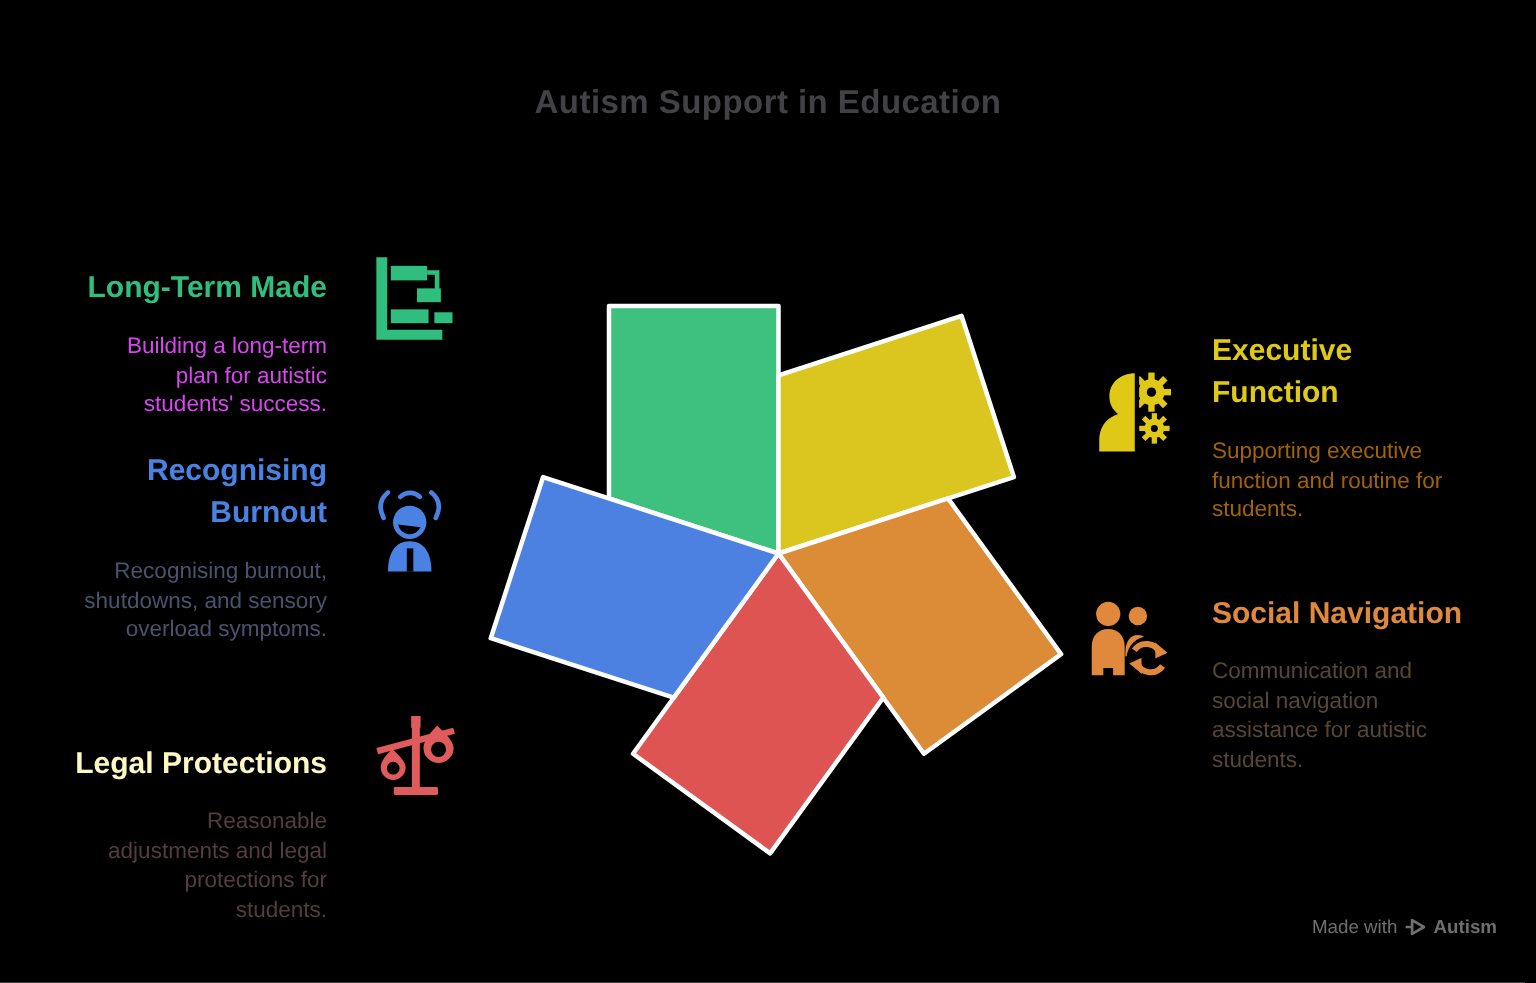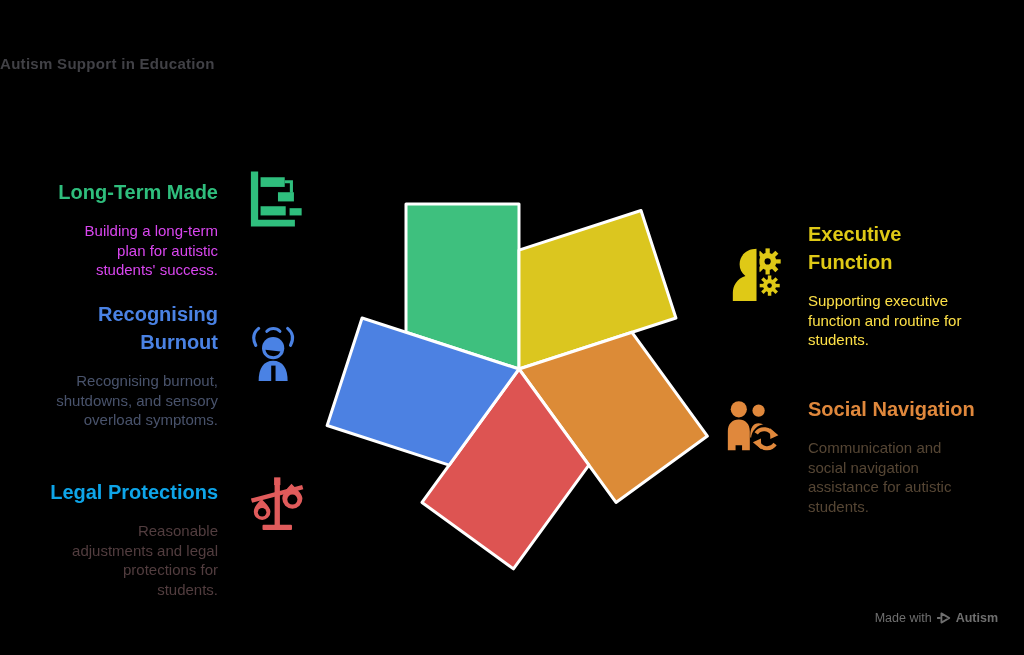--- a/index.html
+++ b/index.html
@@ -1,19 +1,19 @@
 <!DOCTYPE html>
 <html><head>
 <meta charset="utf-8">
 <style>
   html,body{margin:0;padding:0;}
   body{font-family:"Liberation Sans", sans-serif;}
   .canvas{position:relative;width:1024px;height:655px;background:#000;overflow:hidden;}
-  .main-title{position:absolute;top:55px;left:0;right:0;margin:0;
-    font-size:15px;font-weight:700;letter-spacing:.3px;}
+  .main-title{position:absolute;top:55px;left:0;right:0;margin:0;text-align:center;
+    font-size:22px;font-weight:700;letter-spacing:.3px;}
   .section{position:absolute;width:268px;}
   .sec-title{font-size:20px;font-weight:700;line-height:28px;white-space:pre-line;margin:0;}
   .sec-desc{font-size:15px;font-weight:400;line-height:19.5px;white-space:pre-line;margin:15px 0 0 0;}
   .side-left .text{width:180px;text-align:right;}
   .side-right .text{width:184px;margin-left:86px;text-align:left;}
   .icon{position:absolute;width:58px;height:58px;}
   .side-left .icon{right:0;}
   .side-right .icon{left:2px;}
   #sec-longterm{top:178px;left:38px;}
   #sec-longterm .icon{top:-8px;}
@@ -79,21 +79,21 @@
       <path d="M19.5,6.5 A9.5,9.5 0 0 1 33,6.5" fill="none" stroke-width="3.2" stroke-linecap="round" style="stroke: rgb(74, 130, 228);"></path>
       <circle cx="26" cy="24" r="11.5"></circle>
       <path d="M18,25.5 a8.2,8.2 0 0 0 15.5,2 z" fill="#000"></path>
       <path d="M11,58 c0,-13 5,-21 15,-21 s15,8 15,21 z"></path>
       <rect x="24" y="42" width="4.5" height="16" fill="#000"></rect>
     </svg>
   </div>
 
   <div class="section side-left" id="sec-legal">
     <div class="text">
-      <h2 class="sec-title" style="color: #0ea5e9;">Legal Protections</h2>
+      <h2 class="sec-title" style="color: #fef9c3; margin-top: 17px;">Legal Protections</h2>
       <p class="sec-desc" style="color: rgb(82, 61, 63);">Reasonable
 adjustments and legal
 protections for
 students.</p>
     </div>
     <svg class="icon" viewBox="0 0 60 60" style="fill: rgb(224, 91, 91);">
       <rect x="27" y="4.5" width="6.5" height="8"></rect>
       <path d="M3,26.5 L56,12.5 L57.2,16.8 L4.2,30.8 Z"></path>
       <rect x="27.5" y="11" width="5.5" height="44"></rect>
       <rect x="15" y="53.5" width="30.5" height="5.5" rx="1"></rect>
@@ -101,21 +101,21 @@
       <circle cx="14.6" cy="40.5" r="4.4" fill="#000"></circle>
       <path d="M45,11 C39,17 35.5,22 35.5,26.5 A10.4,10.4 0 0 0 56.3,26.5 C56.3,22 51,17 45,11 Z"></path>
       <circle cx="45.9" cy="27.5" r="5.2" fill="#000"></circle>
     </svg>
   </div>
 
   <div class="section side-right" id="sec-executive">
     <div class="text">
       <h2 class="sec-title" style="color: rgb(223, 201, 22);">Executive
 Function</h2>
-      <p class="sec-desc" style="color: #fde047;">Supporting executive
+      <p class="sec-desc" style="color: #a16207;">Supporting executive
 function and routine for
 students.</p>
     </div>
     <svg class="icon" viewBox="0 0 60 60" style="fill: rgb(223, 201, 22);">
       <path d="M30,4 C19,4 12,11 12,20 c0,5 2,9 6,12 C9,35 5,42 5,50 v8 h25 z"></path>
       <g transform="translate(41,17)">
         <rect x="-2.2" y="-13.5" width="4.4" height="6"></rect>
         <rect x="-2.2" y="-13.5" width="4.4" height="6" transform="rotate(45)"></rect>
         <rect x="-2.2" y="-13.5" width="4.4" height="6" transform="rotate(90)"></rect>
         <rect x="-2.2" y="-13.5" width="4.4" height="6" transform="rotate(135)"></rect>

